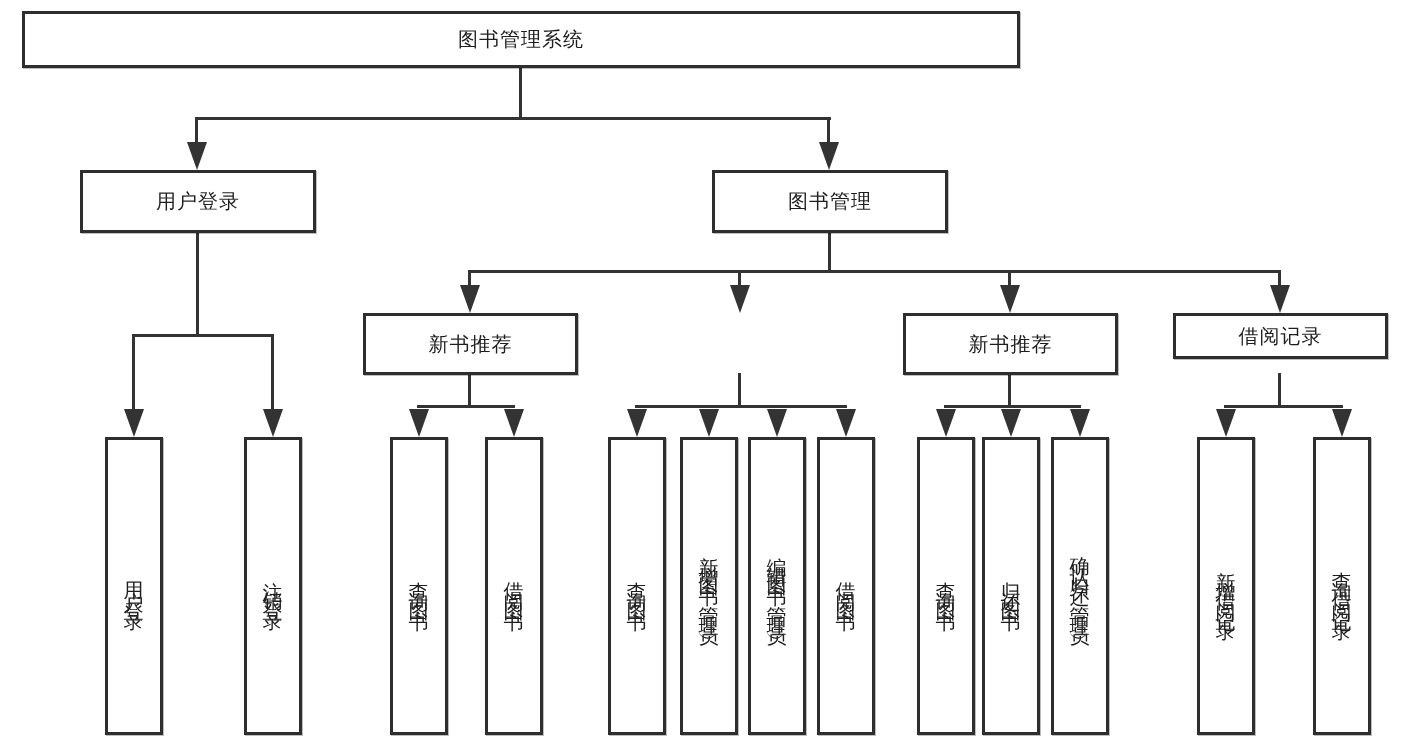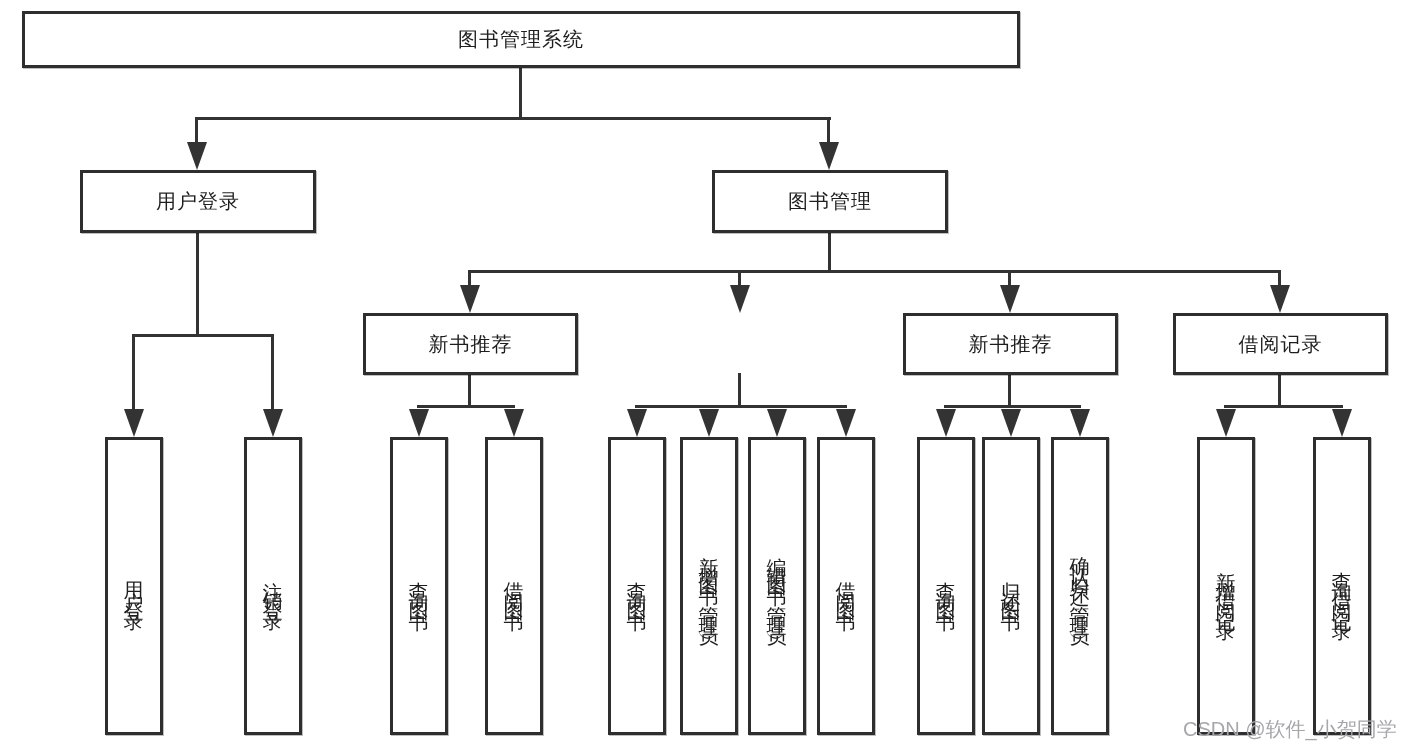--- a/index.html
+++ b/index.html
@@ -115,21 +115,21 @@
   <div class="box" style="left:712px;top:170px;width:236px;height:63px;">
     <span class="label">图书管理</span>
   </div>
 
   <div class="box" style="left:363px;top:313px;width:215px;height:62px;">
     <span class="label">新书推荐</span>
   </div>
   <div class="box" style="left:903px;top:313px;width:215px;height:62px;">
     <span class="label">新书推荐</span>
   </div>
-  <div class="box" style="left:1173px;top:313px;width:215px;height:62px;">
+  <div class="box" style="left:1173px;top:313px;width:215px;height:46px;">
     <span class="label">借阅记录</span>
   </div>
 
   <div class="box leaf" style="left:105px;top:437px;width:58px;height:298px;">
     <span class="vlabel">用户登录</span>
   </div>
   <div class="box leaf" style="left:244px;top:437px;width:58px;height:298px;">
     <span class="vlabel">注销登录</span>
   </div>
 
@@ -163,15 +163,14 @@
     <span class="vlabel">确认归还（管理员）</span>
   </div>
 
   <div class="box leaf" style="left:1197px;top:437px;width:58px;height:298px;">
     <span class="vlabel">新增借阅记录</span>
   </div>
   <div class="box leaf" style="left:1313px;top:437px;width:58px;height:298px;">
     <span class="vlabel">查询借阅记录</span>
   </div>
 
-  <div class="watermark">CSDN @软件_小贺同学</div>
 
 </div>
 
 </body></html>

